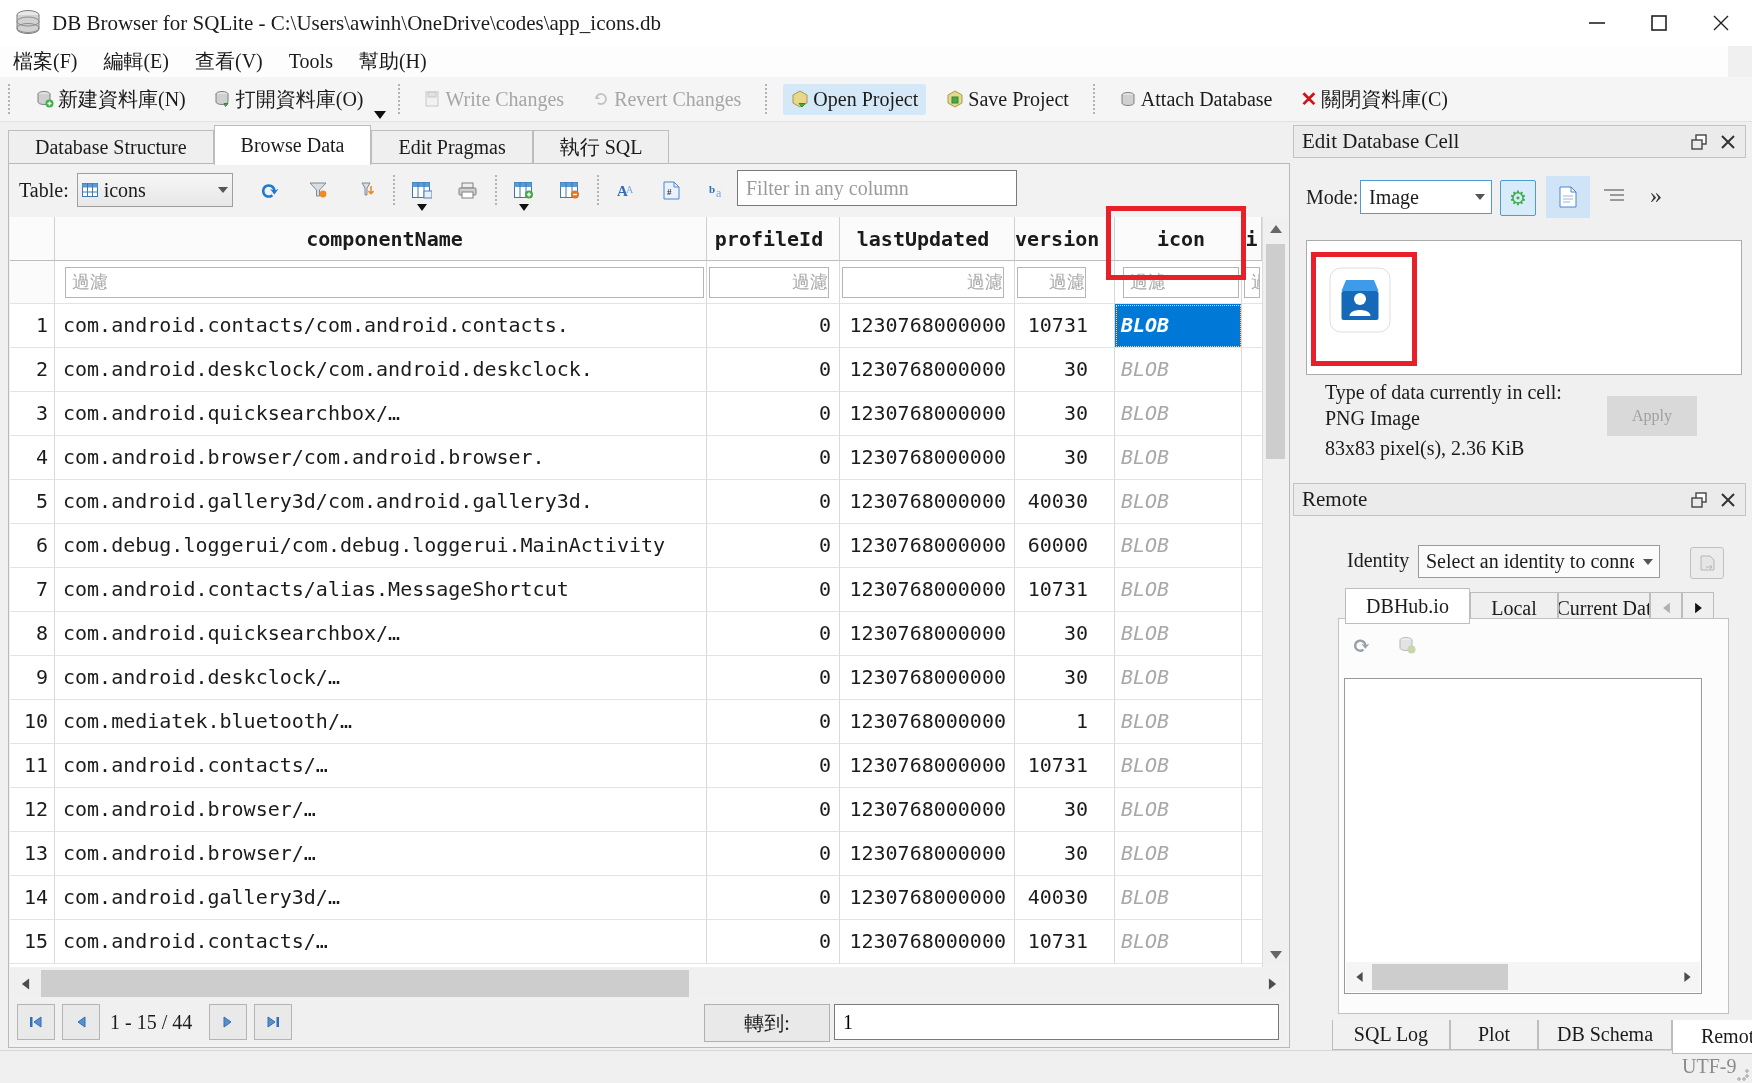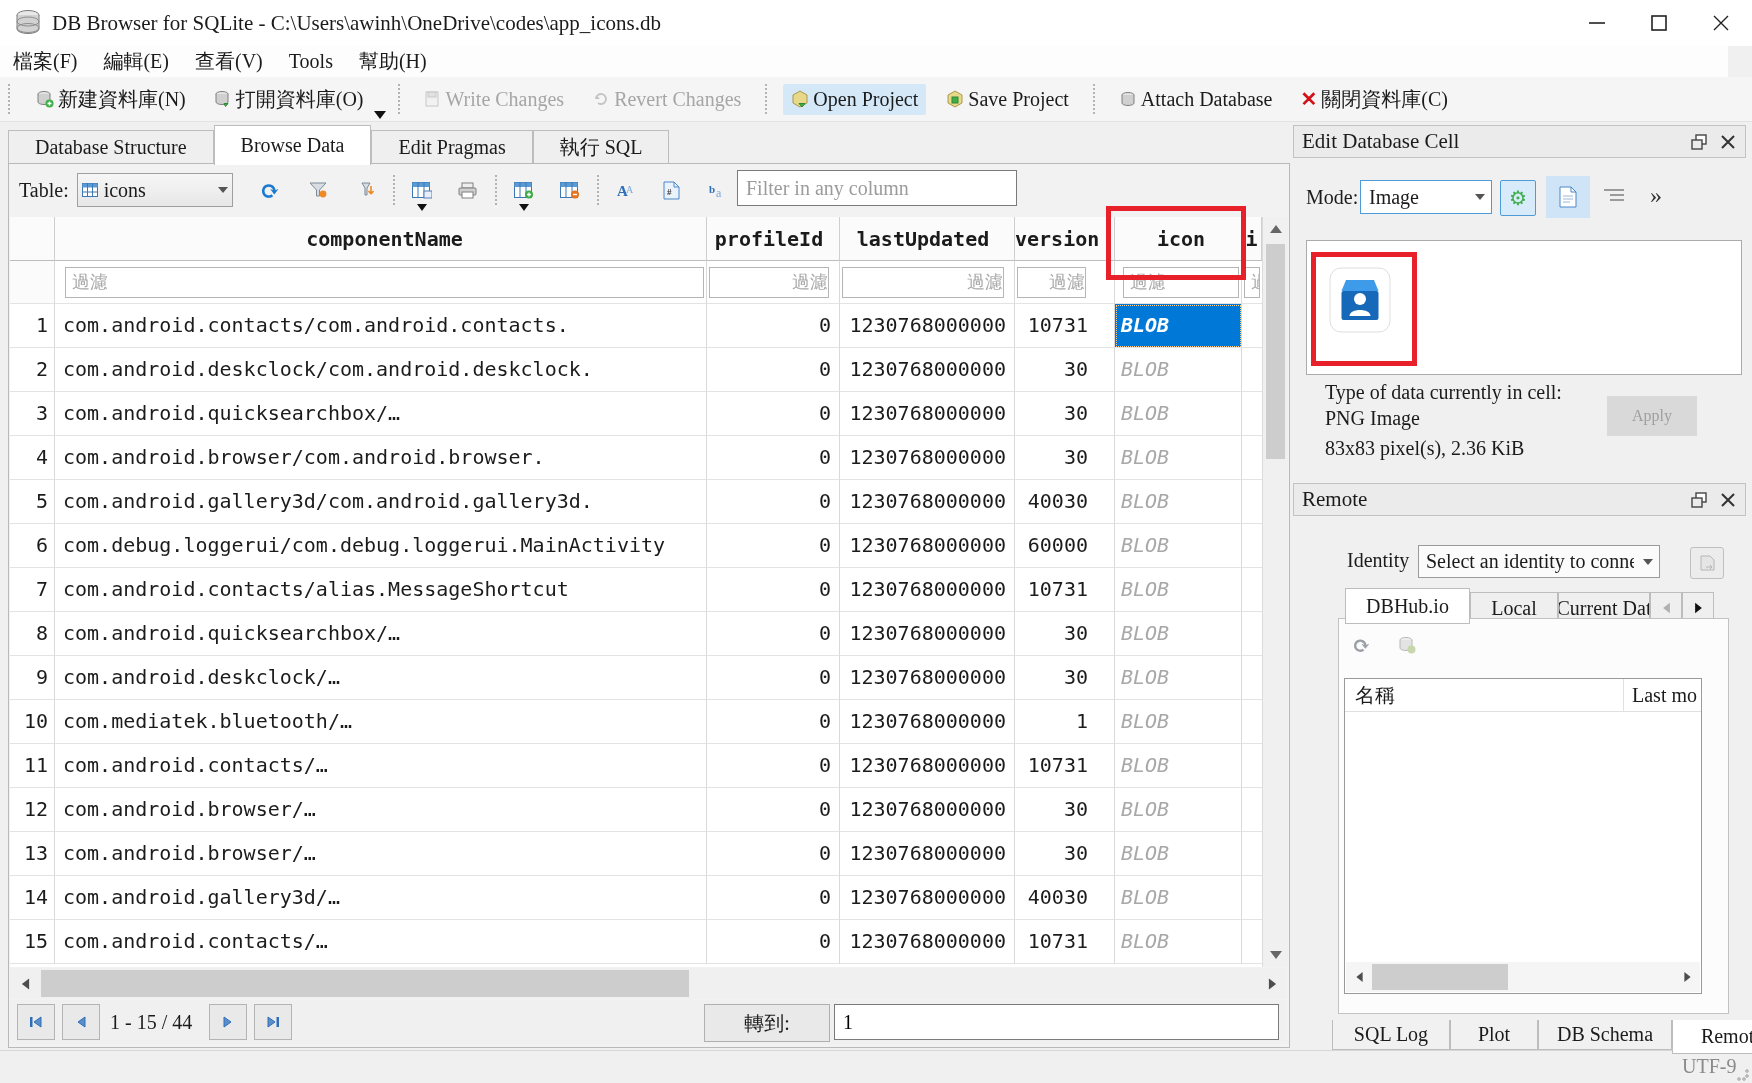--- a/index.html
+++ b/index.html
@@ -660,24 +660,20 @@
   </div>
   <div class="abs" style="left:1398px;top:636px;">
     <svg width="18" height="18" opacity="0.55" viewBox="0 0 18 18">
       <ellipse cx="8" cy="4" rx="6" ry="2.5" fill="#e3e3e3" stroke="#808080"></ellipse>
       <path d="M2 4 v8 a6 2.5 0 0 0 12 0 v-8" fill="#d0d0d0" stroke="#808080"></path>
       <circle cx="13.5" cy="13.5" r="4" fill="#9fb86a"></circle>
     </svg>
   </div>
 
   <div class="abs" style="left:1344px;top:678px;width:356px;height:314px;border:1px solid #9a9a9a;background:#fff;overflow:hidden;">
-    <div style="display:flex;height:32px;border-bottom:1px solid #e0e0e0;font-size:20px;align-items:center;">
-      <div style="width:268px;padding-left:10px;border-right:1px solid #e0e0e0;height:100%;display:flex;align-items:center;">名稱</div>
-      <div style="flex:1;padding-left:8px;white-space:nowrap;overflow:hidden;">Last mo</div>
-    </div>
     <div style="position:absolute;left:1px;bottom:1px;width:354px;height:30px;background:#f5f5f5;display:flex;align-items:center;">
       <div class="sb-btn" style="width:26px;height:30px;background:#f5f5f5;">
           <div class="tri-l" style="transform:scale(.7)"></div>
         </div>
       <div class="sb-thumb" style="width:136px;height:26px;"></div>
       <div class="sb-btn" style="width:26px;height:30px;margin-left:auto;background:#f5f5f5;">
           <div class="tri-r" style="transform:scale(.7)"></div>
         </div>
     </div>
   </div>

